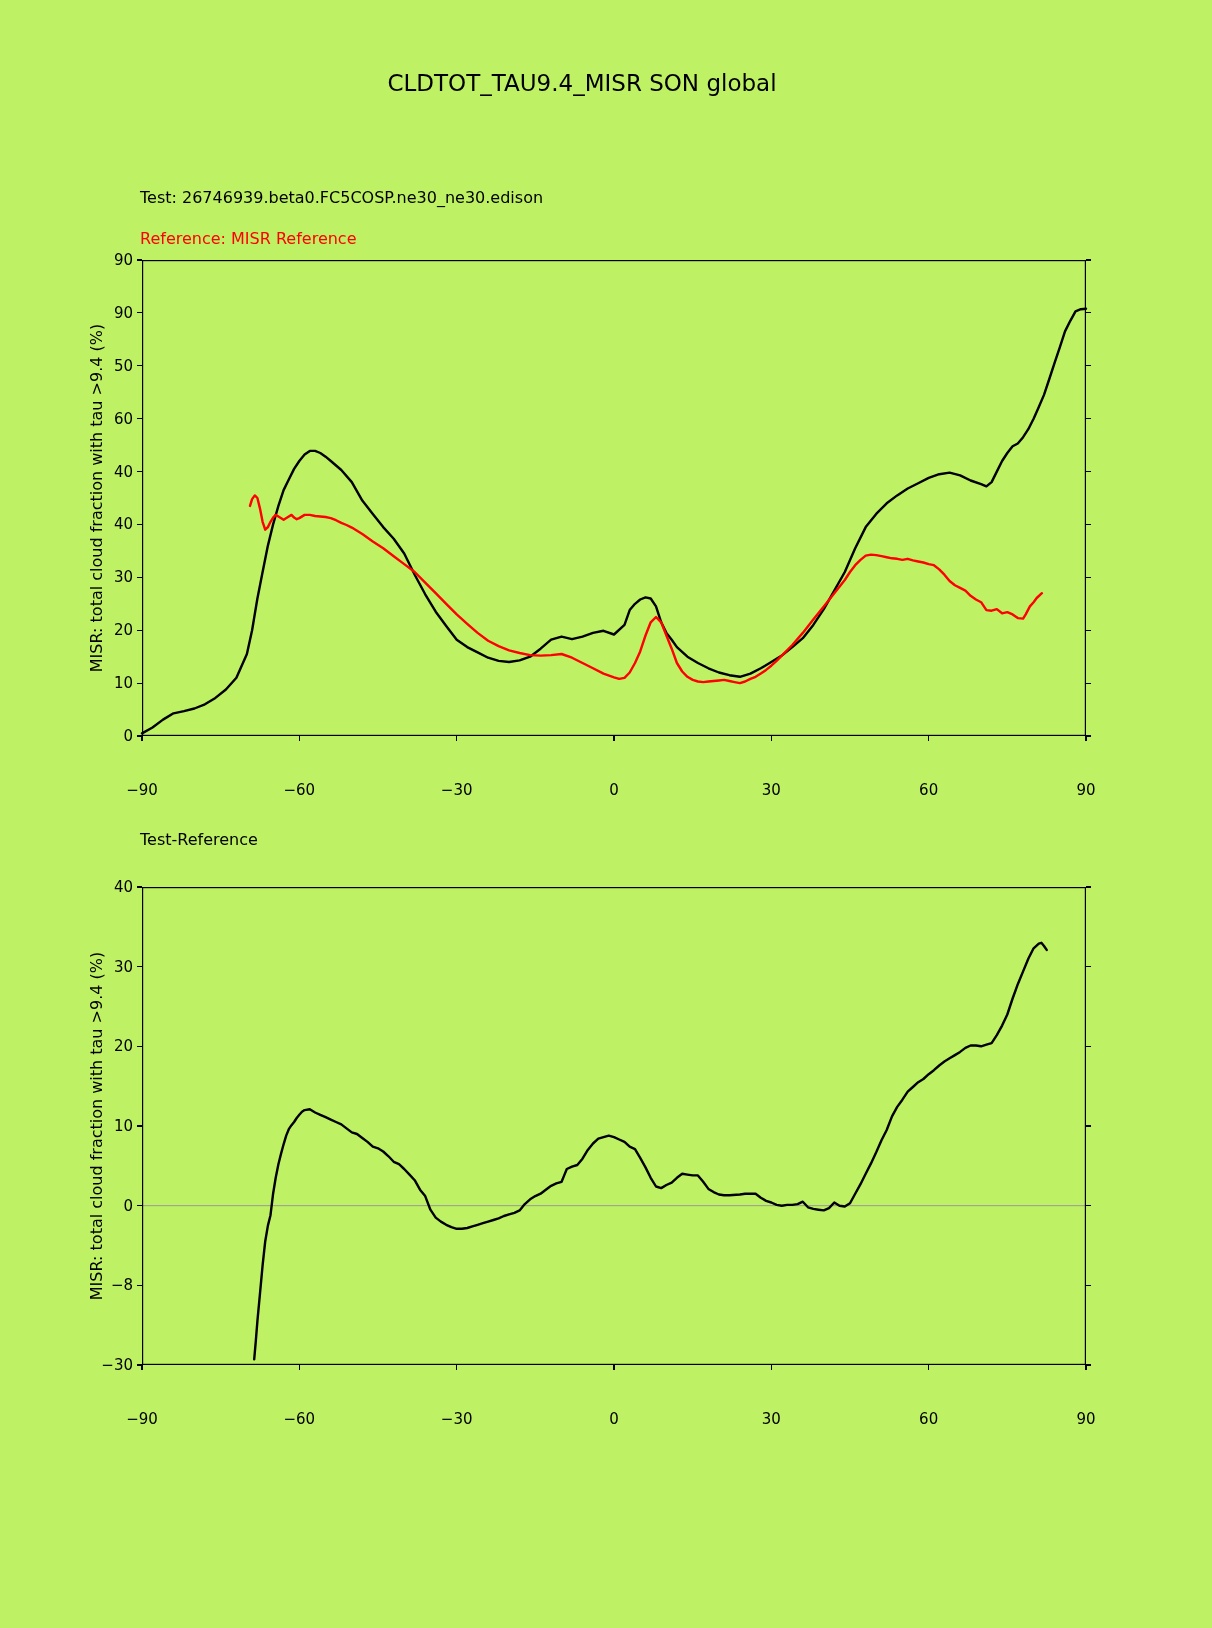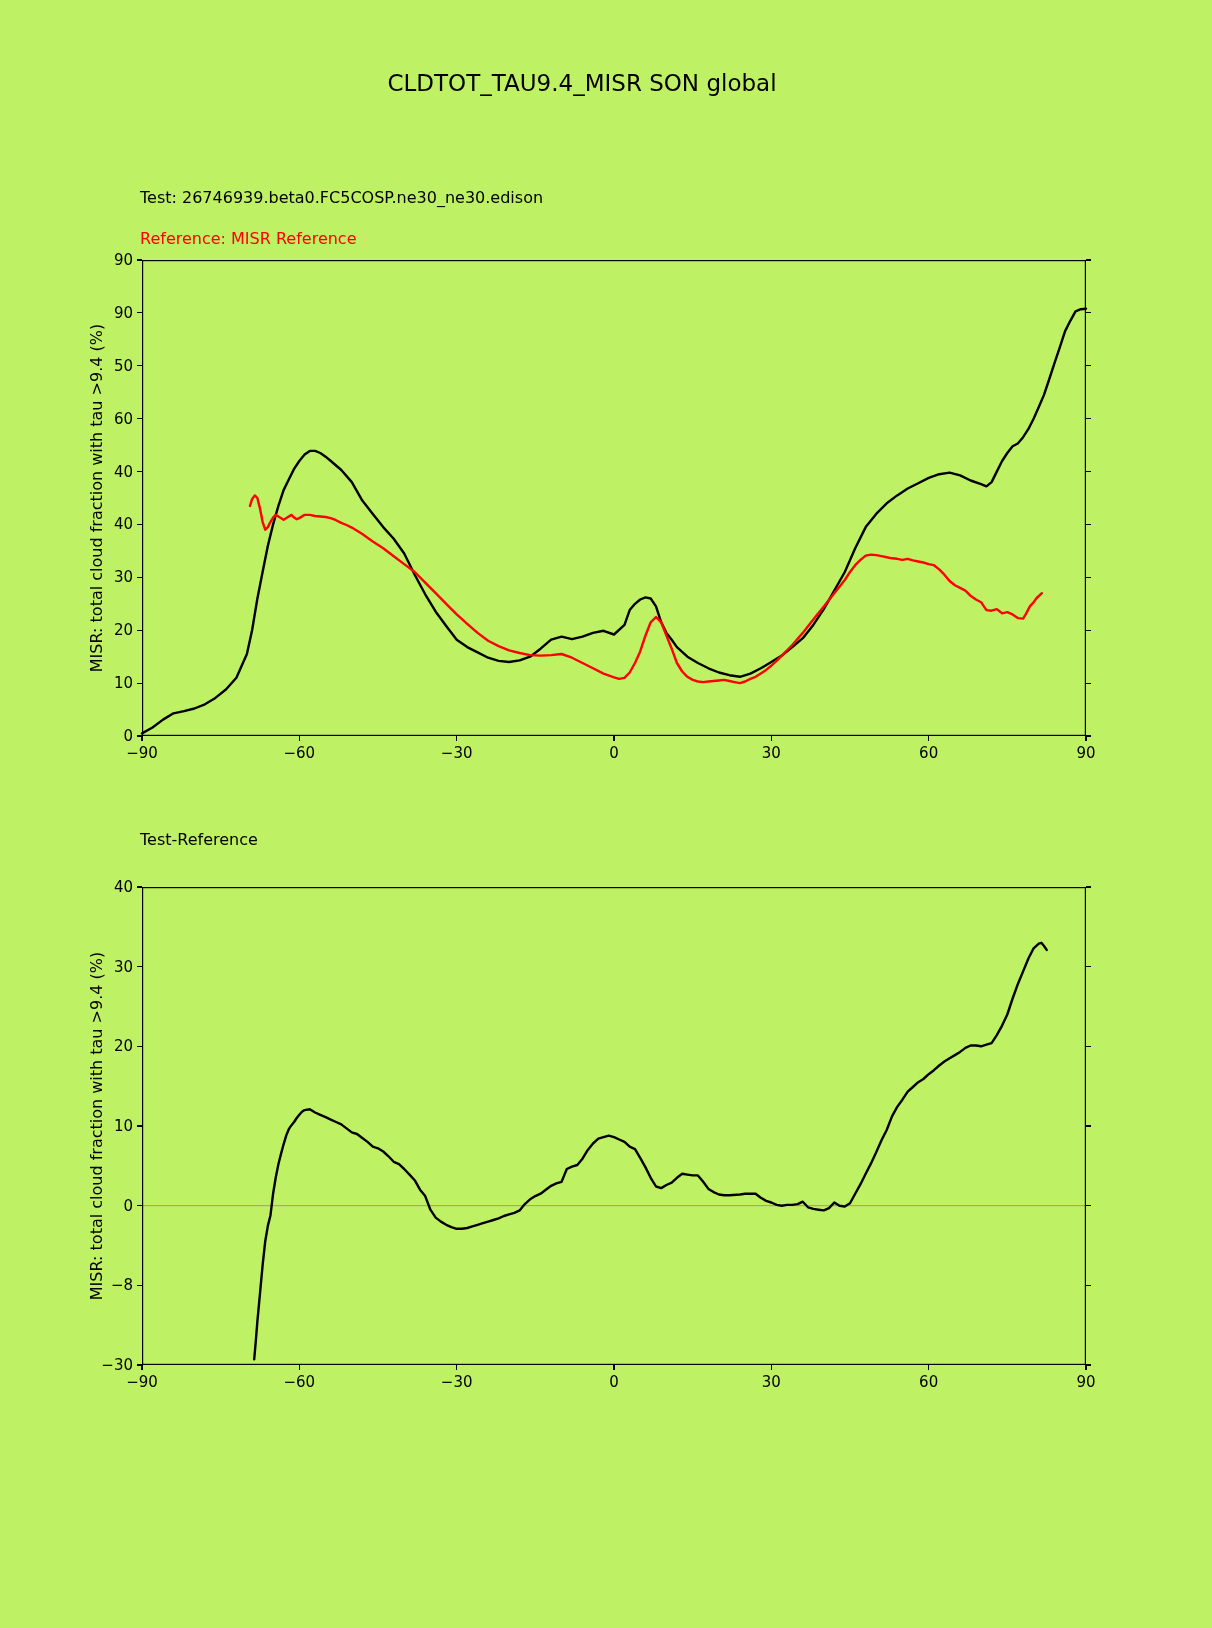--- a/index.html
+++ b/index.html
@@ -13,21 +13,21 @@
   .diff-title{position:absolute;left:140px;top:830px;font-size:16px;color:#000;}
   .ylab{position:absolute;font-size:16px;white-space:nowrap;
         transform:translate(-50%,-50%) rotate(-90deg);}
   #ylab0{left:96px;top:498px;}
   #ylab1{left:96px;top:1126px;}
   .plot{position:absolute;}
   .plot svg{position:absolute;left:0;top:0;overflow:visible;}
   .tick{position:absolute;background:#000;}
   .ticklab{position:absolute;font-size:15px;color:#000;line-height:18px;}
   .ylab-num{text-align:right;width:60px;}
-  .xlab-num{text-align:center;width:64px;}
+  .xlab-num{text-align:center;width:64px;margin-top:37px;}
 </style>
 </head>
 <body>
 
 <div class="fig">
   <div class="title">CLDTOT_TAU9.4_MISR SON global</div>
   <div class="sub test">Test: 26746939.beta0.FC5COSP.ne30_ne30.edison</div>
   <div class="sub ref">Reference: MISR Reference</div>
 
   <div class="ylab" id="ylab0">MISR: total cloud fraction with tau &gt;9.4 (%)</div>

